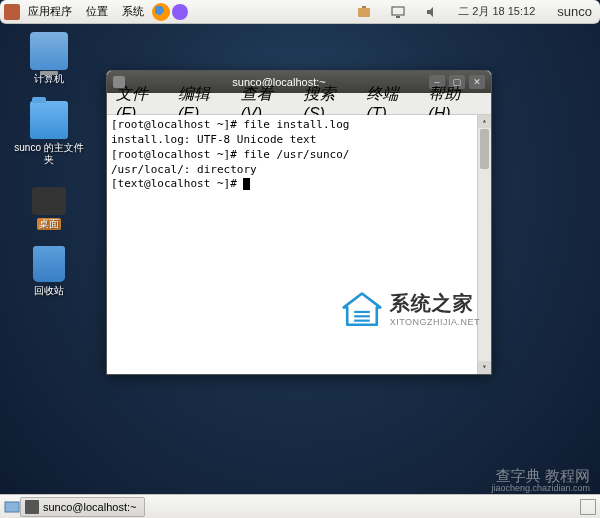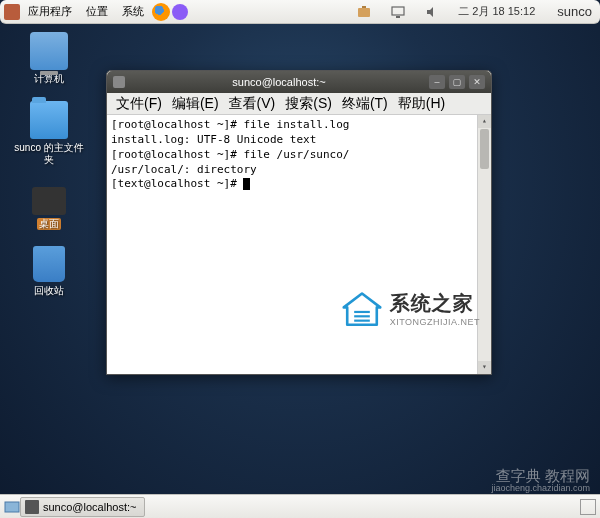--- a/index.html
+++ b/index.html
@@ -101,21 +101,22 @@
     .titlebar-title { flex: 1; text-align: center; }
     .titlebar-btns { display: flex; gap: 4px; }
     .titlebar-btn { width: 16px; height: 14px; background: #666; border-radius: 2px; color: #ddd; font-size: 9px; display: flex; align-items: center; justify-content: center; cursor: default; }
     .menubar {
       height: 22px;
       background: #ececea;
       display: flex;
       align-items: center;
       padding: 0 4px;
       border-bottom: 1px solid #ccc;
-      font-size: 14px;
+      font-size: 16px;
+      font-style: italic;
     }
     .menubar-item { padding: 2px 5px; cursor: default; }
     .terminal-body {
       flex: 1;
       background: #fff;
       color: #000;
       font-family: "DejaVu Sans Mono", monospace;
       font-size: 11px;
       padding: 3px 4px;
       position: relative;

